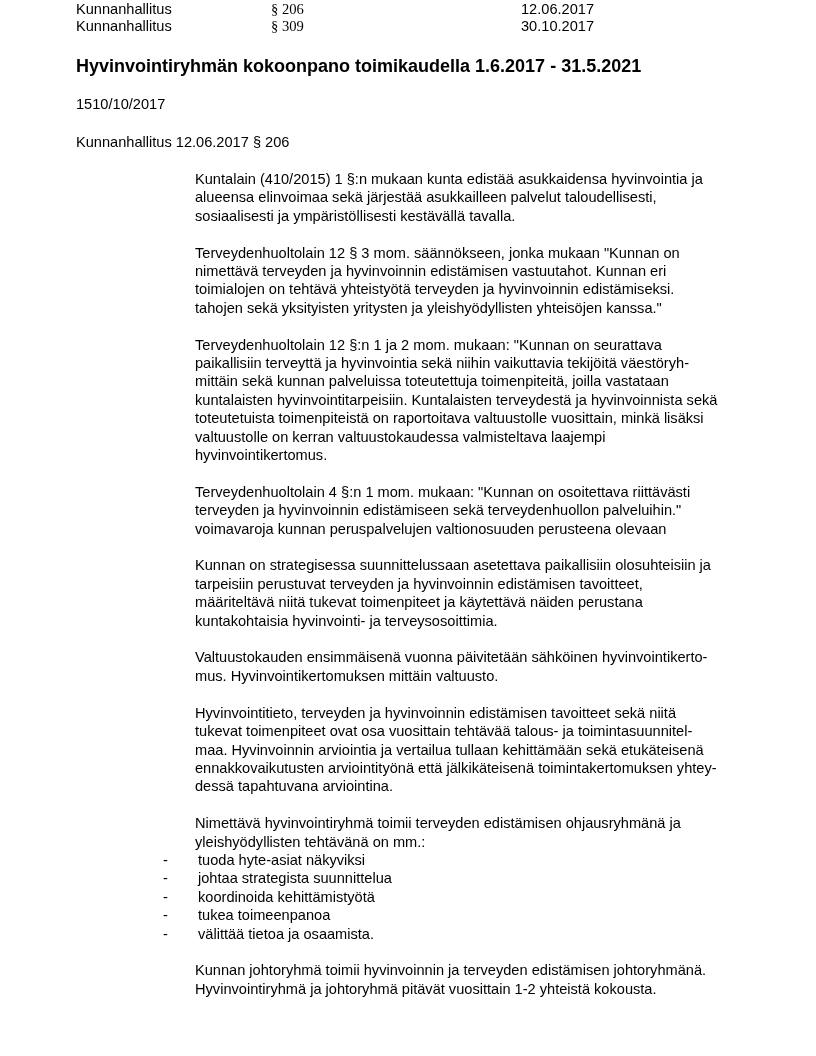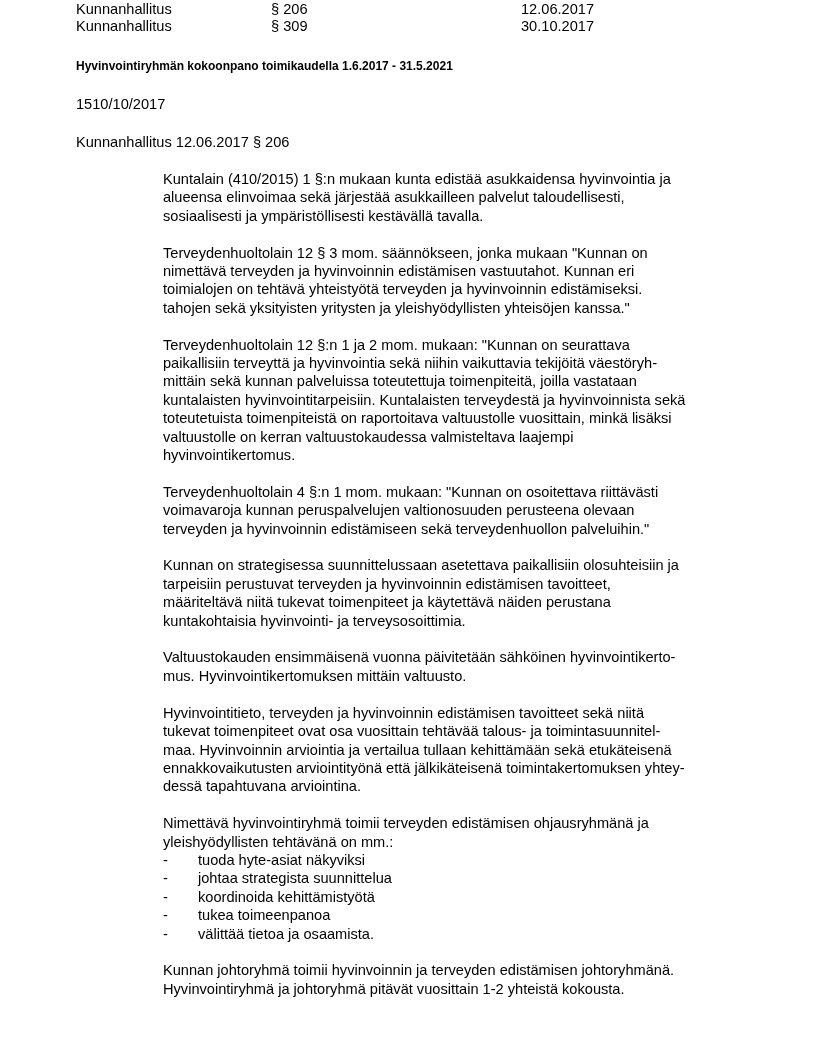--- a/index.html
+++ b/index.html
@@ -1,25 +1,25 @@
 <!DOCTYPE html>
 <html><head>
 <meta charset="utf-8">
 <style>
   html, body { margin:0; padding:0; background:#ffffff; }
   body { width:816px; height:1056px; position:relative; overflow:hidden;
          font-family:"Liberation Sans", sans-serif; color:#000; font-size:14.6px; }
   .row { position:absolute; left:76px; width:700px; height:18px; line-height:18px; }
   .row span { position:absolute; top:0; white-space:nowrap; }
-  .c1 { left:0; } .c2 { left:195px; } .c3 { left:445px; }
-  .title { position:absolute; left:76px; top:55px; font-size:12px; font-weight:bold; line-height:22px; white-space:nowrap; }
+  .c1 { left:0; } .c2 { left:195px;font-family:Liberation Serif, serif; } .c3 { left:445px; }
+  .title { position:absolute; left:76px; top:55px; font-size:18px; font-weight:bold; line-height:22px; white-space:nowrap; }
   .meta { position:absolute; left:76px; line-height:18px; white-space:nowrap; }
   .body { position:absolute; left:163px; top:170px; width:600px; }
   .body p { margin:0 0 18.4px 0; line-height:18.4px; }
-  .body .line { display:block; white-space:nowrap; }
+  .body .line { display:block; white-space:nowrap;margin-left:32px; }
   .list { margin:0; padding:0; list-style:none; }
   .list li { position:relative; line-height:18.4px; padding-left:35px; white-space:nowrap; }
   .list li .dash { position:absolute; left:0; }
 </style>
 </head>
 <body>
 
 <div>
   <div class="row" style="top:0px;">
     <span class="c1">Kunnanhallitus</span>
@@ -53,22 +53,22 @@
     <span class="line">Terveydenhuoltolain 12 §:n 1 ja 2 mom. mukaan: "Kunnan on seurattava</span>
     <span class="line">paikallisiin terveyttä ja hyvinvointia sekä niihin vaikuttavia tekijöitä väestöryh-</span>
     <span class="line">mittäin sekä kunnan palveluissa toteutettuja toimenpiteitä, joilla vastataan</span>
     <span class="line">kuntalaisten hyvinvointitarpeisiin. Kuntalaisten terveydestä ja hyvinvoinnista sekä</span>
     <span class="line">toteutetuista toimenpiteistä on raportoitava valtuustolle vuosittain, minkä lisäksi</span>
     <span class="line">valtuustolle on kerran valtuustokaudessa valmisteltava laajempi</span>
     <span class="line">hyvinvointikertomus.</span>
   </p>
   <p>
     <span class="line">Terveydenhuoltolain 4 §:n 1 mom. mukaan: "Kunnan on osoitettava riittävästi</span>
+    <span class="line">terveyden ja hyvinvoinnin edistämiseen sekä terveydenhuollon palveluihin."</span>
     <span class="line">voimavaroja kunnan peruspalvelujen valtionosuuden perusteena olevaan</span>
-    <span class="line">terveyden ja hyvinvoinnin edistämiseen sekä terveydenhuollon palveluihin."</span>
   </p>
   <p>
     <span class="line">Kunnan on strategisessa suunnittelussaan asetettava paikallisiin olosuhteisiin ja</span>
     <span class="line">tarpeisiin perustuvat terveyden ja hyvinvoinnin edistämisen tavoitteet,</span>
     <span class="line">määriteltävä niitä tukevat toimenpiteet ja käytettävä näiden perustana</span>
     <span class="line">kuntakohtaisia hyvinvointi- ja terveysosoittimia.</span>
   </p>
   <p>
     <span class="line">Valtuustokauden ensimmäisenä vuonna päivitetään sähköinen hyvinvointikerto-</span>
     <span class="line">mus. Hyvinvointikertomuksen mittäin valtuusto.</span>

